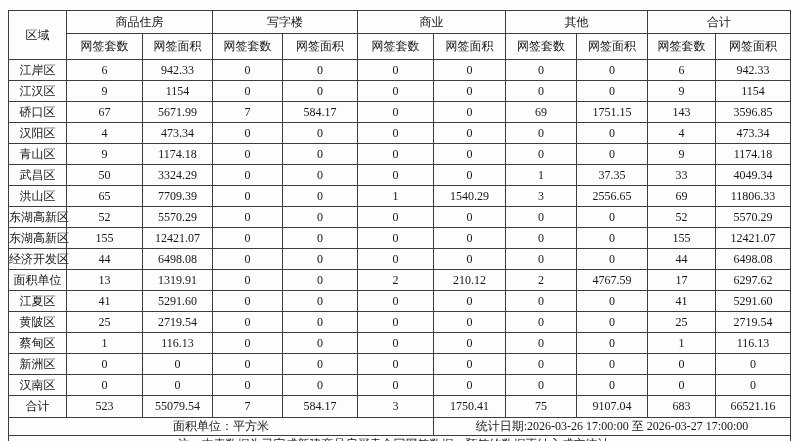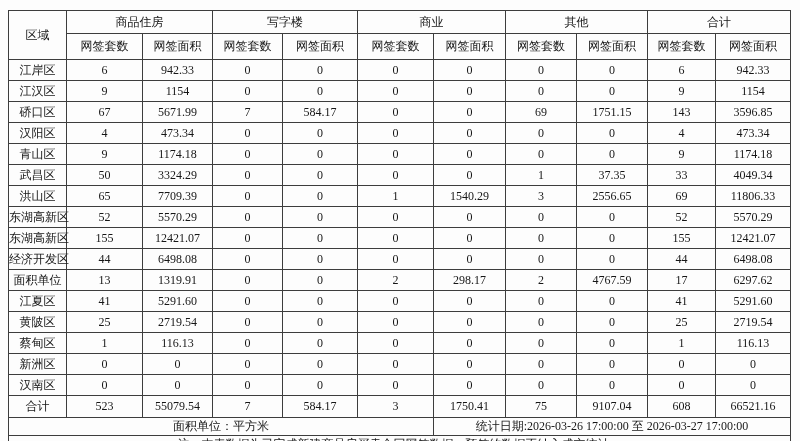--- a/index.html
+++ b/index.html
@@ -220,21 +220,21 @@
           <td>44</td>
           <td>6498.08</td>
         </tr>
         <tr>
           <td class="region">面积单位</td>
           <td>13</td>
           <td>1319.91</td>
           <td>0</td>
           <td>0</td>
           <td>2</td>
-          <td>298.17</td>
+          <td>210.12</td>
           <td>2</td>
           <td>4767.59</td>
           <td>17</td>
           <td>6297.62</td>
         </tr>
         <tr>
           <td class="region">江夏区</td>
           <td>41</td>
           <td>5291.60</td>
           <td>0</td>
@@ -303,21 +303,21 @@
       <tr class="total-row">
         <td class="region">合计</td>
         <td>523</td>
         <td>55079.54</td>
         <td>7</td>
         <td>584.17</td>
         <td>3</td>
         <td>1750.41</td>
         <td>75</td>
         <td>9107.04</td>
-        <td>608</td>
+        <td>683</td>
         <td>66521.16</td>
       </tr>
       <tr class="footer-row">
         <td colspan="6" class="left-align">面积单位：平方米</td>
         <td colspan="5">统计日期:2026-03-26 17:00:00 至 2026-03-27 17:00:00</td>
       </tr>
       <tr class="footer-row">
         <td colspan="11" class="left-align">注：本表数据为已完成新建商品房买卖合同网签数据，预签约数据不纳入成交统计。</td>
       </tr>
     </tfoot>

